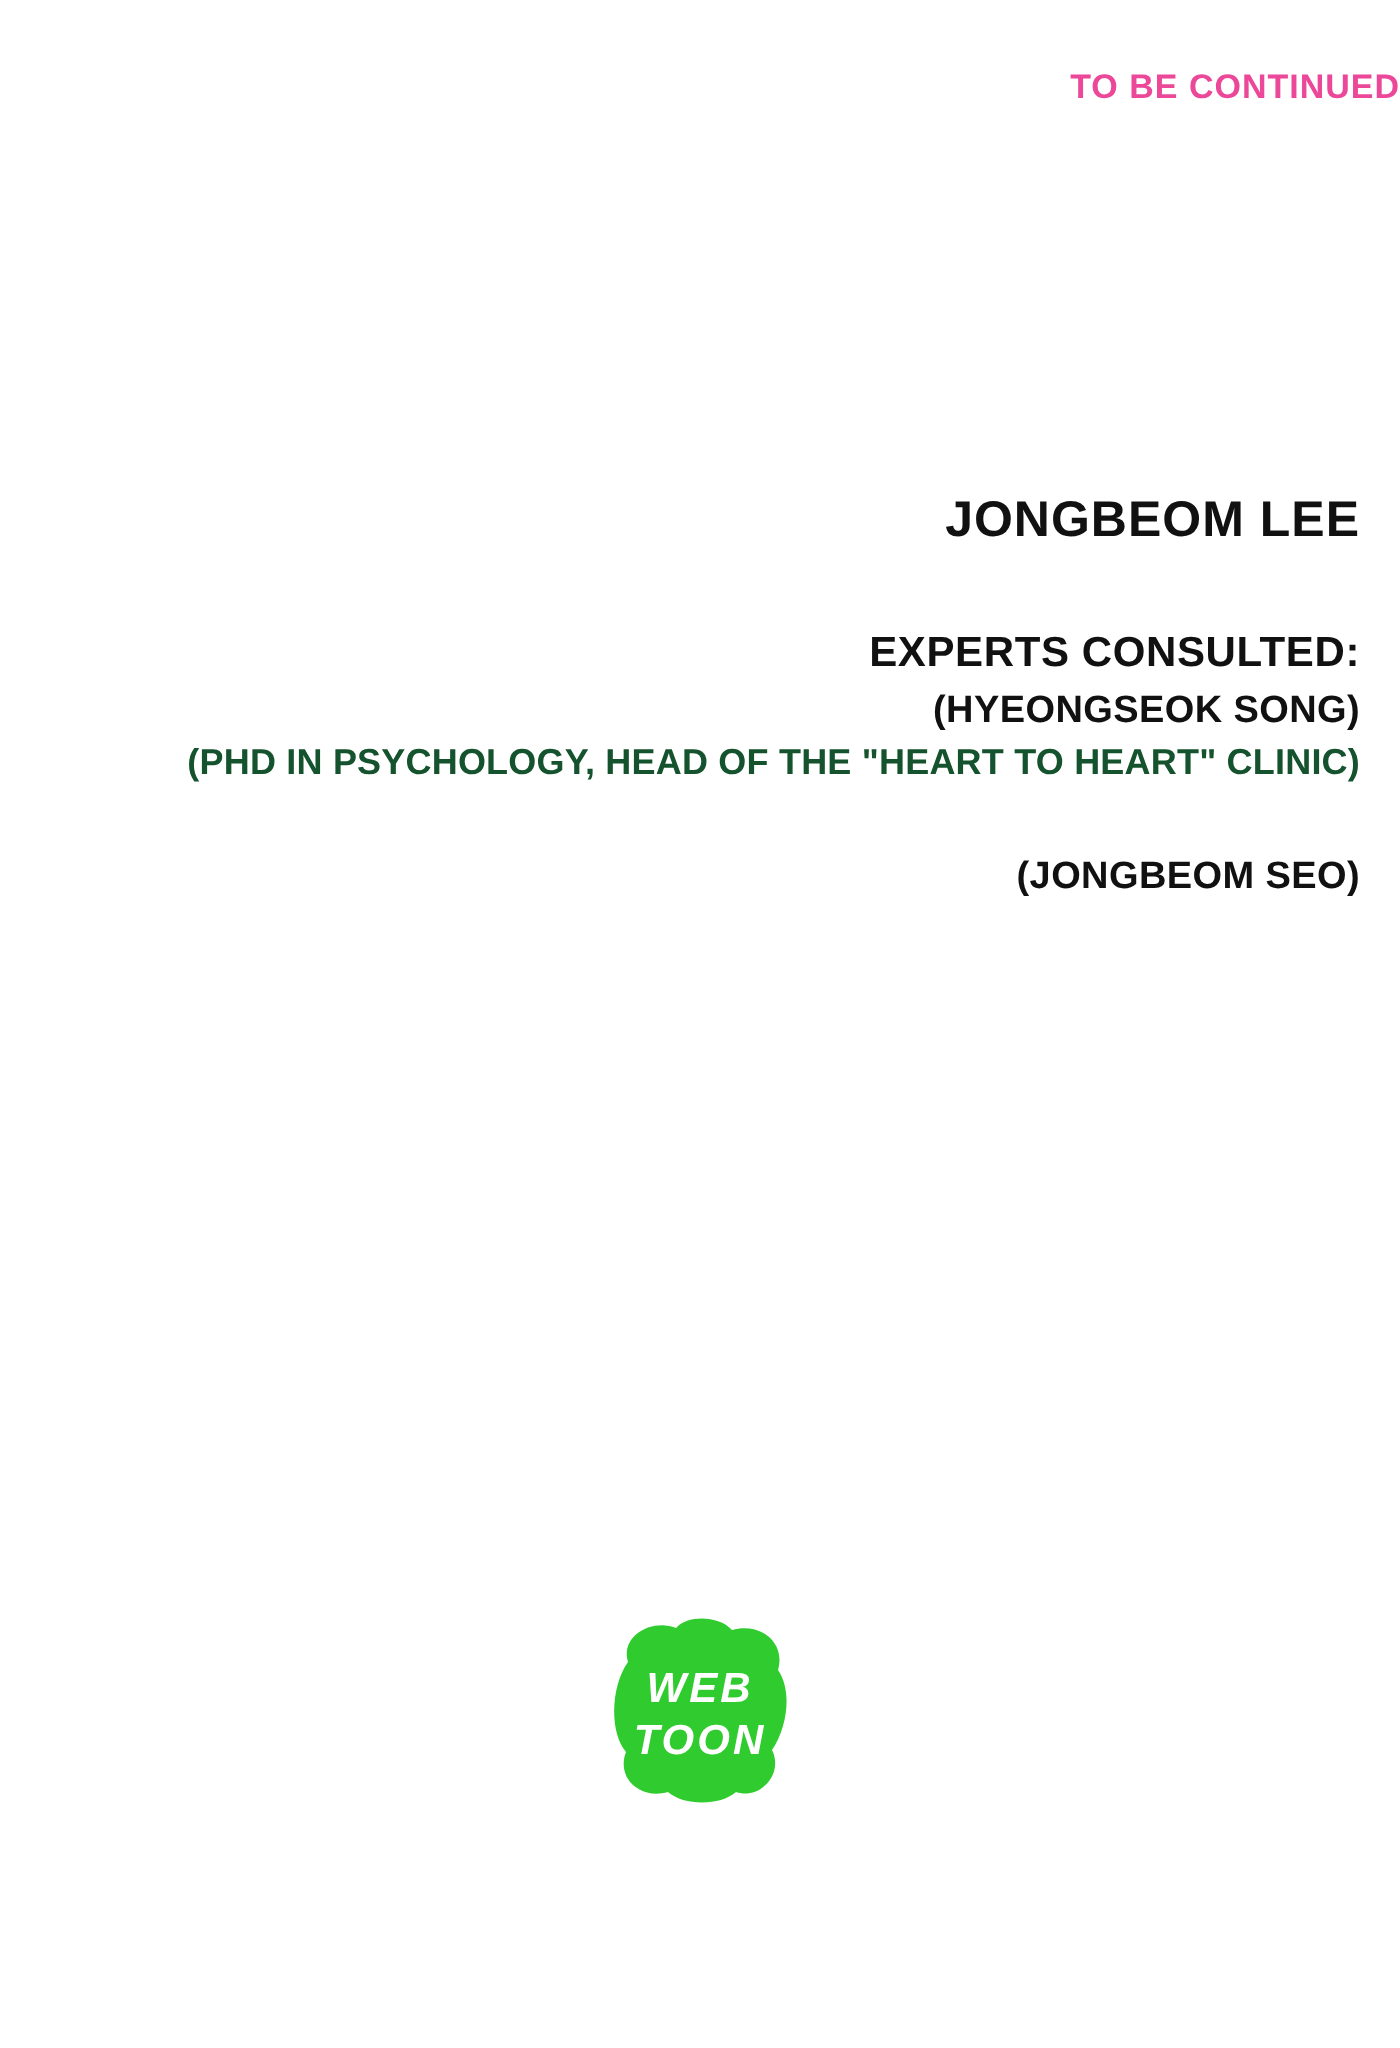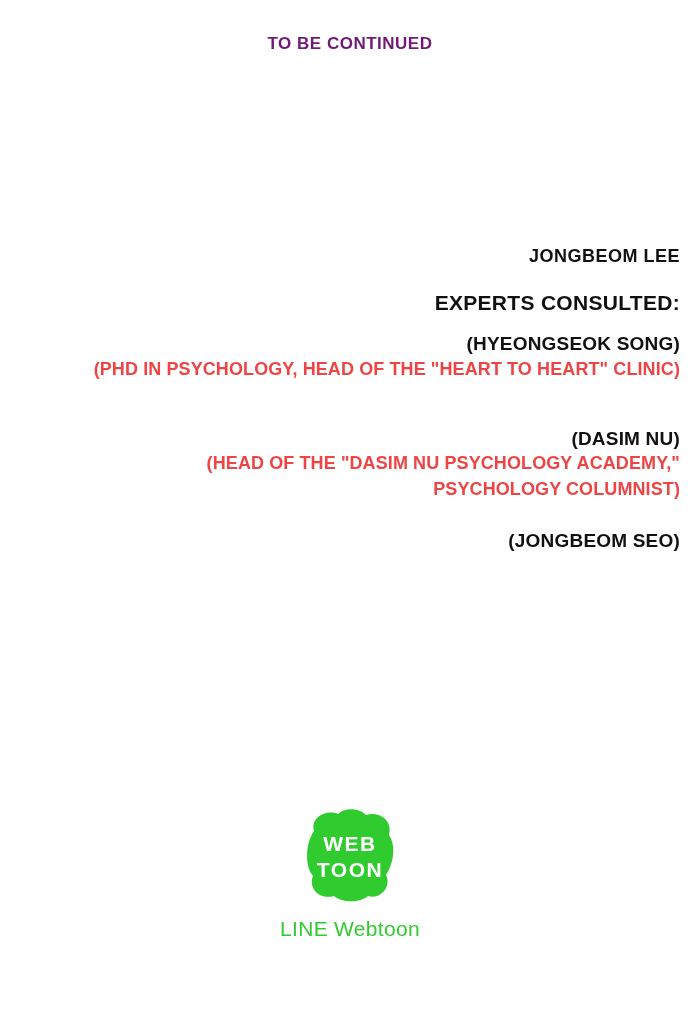--- a/index.html
+++ b/index.html
@@ -21,77 +21,78 @@
     height: 1024px;
     background: #ffffff;
   }
 
   
   .to-be-continued {
     position: absolute;
     top: 34px;
     left: 0;
     width: 700px;
-    text-align: center;
+    text-align: right;
     font-size: 17px;
     font-weight: 700;
     letter-spacing: 0.5px;
-    color: #701a75;
+    color: #ec4899;
   }
 
   
   .credits {
     position: absolute;
     top: 246px;
     left: 20px;
     width: 660px;
     text-align: right;
   }
   .author-name {
-    font-size: 18px;
+    font-size: 25px;
     font-weight: 700;
     letter-spacing: 0.5px;
     color: #111111;
-    margin-bottom: 24px;
+    margin-bottom: 40px;
   }
   .experts-heading {
     font-size: 21px;
     font-weight: 700;
     letter-spacing: 0.3px;
     color: #111111;
-    margin-bottom: 16px;
+    margin-bottom: 4px;
   }
   .expert-group {
     margin-bottom: 26px;
   }
   .expert-name {
     font-size: 19px;
     font-weight: 700;
     letter-spacing: 0.2px;
     color: #111111;
     line-height: 1.35;
   }
   .expert-detail {
     font-size: 18px;
     font-weight: 700;
     letter-spacing: 0.1px;
-    color: #ef4444;
+    color: #14532d;
     line-height: 1.4;
   }
   .expert-group.first {
-    margin-bottom: 44px;
+    margin-bottom: 32px;
   }
 
   
   .logo-wrap {
     position: absolute;
     left: 0;
     top: 805px;
     width: 700px;
     text-align: center;
+    font-style: italic;
   }
   .logo-mark {
     display: inline-block;
     width: 100px;
     height: 100px;
   }
   .logo-caption {
     margin-top: 8px;
     font-size: 21px;
     font-weight: 400;
@@ -110,37 +111,32 @@
 
     <div class="author-name">JONGBEOM LEE</div>
 
     <div class="experts-heading">EXPERTS CONSULTED:</div>
 
     <div class="expert-group first">
       <div class="expert-name">(HYEONGSEOK SONG)</div>
       <div class="expert-detail">(PHD IN PSYCHOLOGY, HEAD OF THE "HEART TO HEART" CLINIC)</div>
     </div>
 
-    <div class="expert-group">
-      <div class="expert-name">(DASIM NU)</div>
-      <div class="expert-detail">(HEAD OF THE "DASIM NU PSYCHOLOGY ACADEMY,"<br>PSYCHOLOGY COLUMNIST)</div>
-    </div>
 
     <div class="expert-group">
       <div class="expert-name">(JONGBEOM SEO)</div>
     </div>
 
   </div>
 
   <div class="logo-wrap">
     <span class="logo-mark">
       <svg width="100" height="100" viewBox="0 0 100 100" aria-hidden="true">
         <path d="M14 26 C10 13, 26 4, 38 9 C44 2, 60 3, 66 10 C80 6, 93 16, 89 30
                  C96 40, 94 58, 86 70 C92 82, 80 95, 68 91 C60 98, 42 98, 34 91
                  C20 95, 8 84, 13 71 C4 60, 6 37, 14 26 Z" fill="#30cc2f"></path>
         <text x="50" y="46" text-anchor="middle" font-family="'Liberation Sans', sans-serif" font-size="21" font-weight="700" fill="#ffffff" letter-spacing="1.5">WEB</text>
         <text x="50" y="72" text-anchor="middle" font-family="'Liberation Sans', sans-serif" font-size="21" font-weight="700" fill="#ffffff" letter-spacing="1.5">TOON</text>
       </svg>
     </span>
-    <div class="logo-caption">LINE Webtoon</div>
   </div>
 
 </div>
 
 </body></html>

